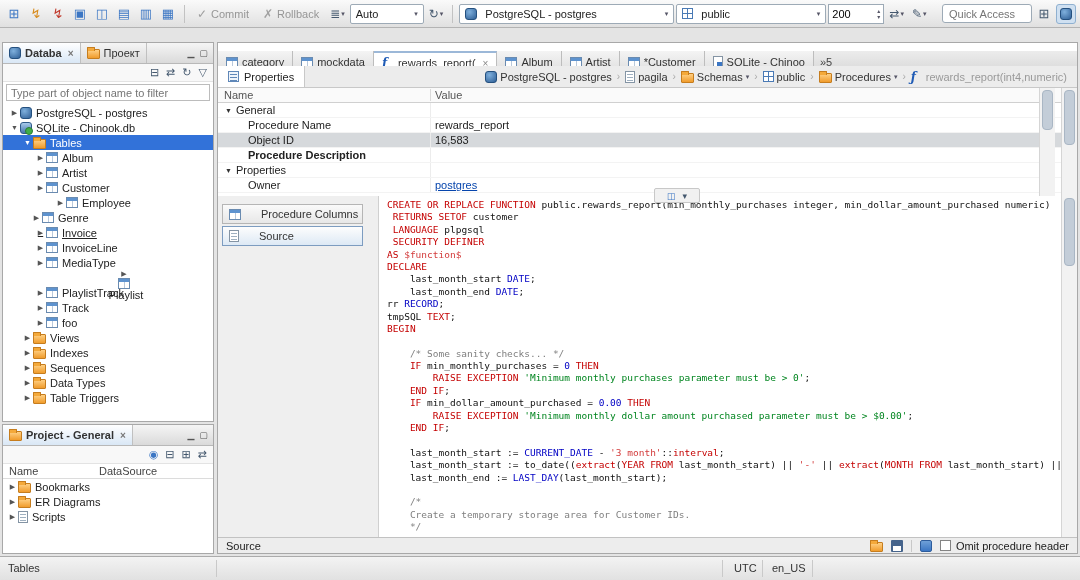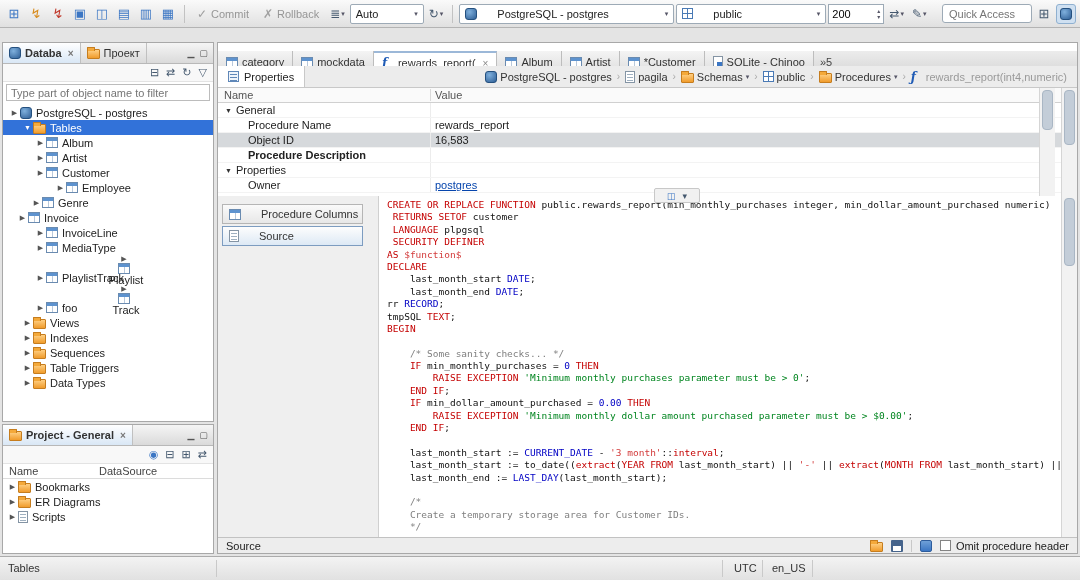--- a/index.html
+++ b/index.html
@@ -11,21 +11,21 @@
     background: linear-gradient(#fafafa, #e0e0e0); border-bottom: 1px solid #b3b3b3;
     display: flex; align-items: center; gap: 2px; padding: 0 4px; overflow: hidden; }
   .tb-ic { width: 20px; height: 20px; display: flex; align-items: center; justify-content: center;
     font-size: 13px; border-radius: 3px; flex: none; }
   .tb-sep { width: 1px; height: 18px; background: #c2c2c2; margin: 0 4px; flex: none; }
   .tb-btn { display: flex; align-items: center; gap: 4px; padding: 2px 6px; border-radius: 3px; flex: none; }
   .tb-btn.disabled { color: #969696; }
   .tb-btn .glyph { font-size: 12px; color: #a0a0a0; }
   .tb-ddicon { display: flex; align-items: center; gap: 1px; padding: 2px 3px; color: #44586e; font-size: 12px; flex: none; }
   .tb-ddicon .dd, .combo .dd { font-size: 7px; color: #556; }
-  .combo { display: flex; align-items: center; gap: 20px; background: #fff; border: 1px solid #9daab6;
+  .combo { display: flex; align-items: center; gap: 8px; background: #fff; border: 1px solid #9daab6;
     border-radius: 2px; height: 20px; padding: 0 5px; flex: none; }
   .combo .dd { margin-left: auto; }
   .combo.sm { width: 74px; } .combo.wide { width: 215px; } .combo.med { width: 150px; }
   .spinbox { display: flex; align-items: center; background: #fff; border: 1px solid #9daab6; width: 56px; height: 20px; padding: 0 3px; flex: none; }
   .spinbox input { width: 32px; border: none; outline: none; font: 11px "Liberation Sans", sans-serif; }
   .spin-arrows { margin-left: auto; display: flex; flex-direction: column; font-size: 6px; line-height: 6px; color: #556; }
   .tb-spacer { flex: 1; }
   .quick-access { width: 90px; height: 19px; border: 1px solid #9daab6; border-radius: 3px; padding: 0 6px;
     font: 11px "Liberation Sans", sans-serif; color: #777; background: #fff; flex: none; }
   .tb-ic.pressed { background: #cfe0f1; border: 1px solid #8fb0d0; }
@@ -245,20 +245,25 @@
         <span class="mini-ic">↻</span>
         <span class="mini-ic">▽</span>
       </div>
     <input class="filter-input" placeholder="Type part of object name to filter" style="">
     <div id="tree">
         <div class="trow" style="padding-left: 6px;">
           <span class="arrow">▶</span>
           <span class="ic ic-db-pg"></span>
           <span class="lbl">PostgreSQL - postgres</span>
         </div>
+        <div class="trow" style="padding-left: 6px;">
+          <span class="arrow">▼</span>
+          <span class="ic ic-db-sqlite"></span>
+          <span class="lbl">SQLite - Chinook.db</span>
+        </div>
         <div class="trow selected" style="padding-left: 19px;">
           <span class="arrow">▼</span>
           <span class="ic ic-folder"></span>
           <span class="lbl">Tables</span>
         </div>
         <div class="trow" style="padding-left: 32px;">
           <span class="arrow">▶</span>
           <span class="ic ic-table"></span>
           <span class="lbl">Album</span>
         </div>
@@ -275,21 +280,21 @@
         <div class="trow" style="padding-left: 52px;">
           <span class="arrow">▶</span>
           <span class="ic ic-table"></span>
           <span class="lbl">Employee</span>
         </div>
         <div class="trow" style="padding-left: 28px;">
           <span class="arrow">▶</span>
           <span class="ic ic-table"></span>
           <span class="lbl">Genre</span>
         </div>
-        <div class="trow" style="padding-left: 14px;">
+        <div class="trow" style="padding-left: 32px; text-decoration: underline;">
           <span class="arrow">▶</span>
           <span class="ic ic-table"></span>
           <span class="lbl">Invoice</span>
         </div>
         <div class="trow" style="padding-left: 32px;">
           <span class="arrow">▶</span>
           <span class="ic ic-table"></span>
           <span class="lbl">InvoiceLine</span>
         </div>
         <div class="trow" style="padding-left: 32px;">
@@ -300,21 +305,21 @@
         <div class="trow" style="padding-left: 32px; flex-direction: column;">
           <span class="arrow">▶</span>
           <span class="ic ic-table"></span>
           <span class="lbl">Playlist</span>
         </div>
         <div class="trow" style="padding-left: 32px;">
           <span class="arrow">▶</span>
           <span class="ic ic-table"></span>
           <span class="lbl">PlaylistTrack</span>
         </div>
-        <div class="trow" style="padding-left: 32px; flex-direction: column;">
+        <div class="trow" style="padding-left: 32px;">
           <span class="arrow">▶</span>
           <span class="ic ic-table"></span>
           <span class="lbl">Track</span>
         </div>
         <div class="trow" style="padding-left: 32px;">
           <span class="arrow">▶</span>
           <span class="ic ic-table"></span>
           <span class="lbl">foo</span>
         </div>
         <div class="trow" style="padding-left: 19px;">
@@ -328,26 +333,26 @@
           <span class="lbl">Indexes</span>
         </div>
         <div class="trow" style="padding-left: 19px;">
           <span class="arrow">▶</span>
           <span class="ic ic-folder"></span>
           <span class="lbl">Sequences</span>
         </div>
         <div class="trow" style="padding-left: 19px;">
           <span class="arrow">▶</span>
           <span class="ic ic-folder"></span>
+          <span class="lbl">Data Types</span>
+        </div>
+        <div class="trow" style="padding-left: 19px;">
+          <span class="arrow">▶</span>
+          <span class="ic ic-folder"></span>
           <span class="lbl">Table Triggers</span>
-        </div>
-        <div class="trow" style="padding-left: 19px;">
-          <span class="arrow">▶</span>
-          <span class="ic ic-folder"></span>
-          <span class="lbl">Data Types</span>
         </div>
       </div>
   </div>
 
   <div class="panel" id="project-panel">
     <div class="panel-tabs">
       <div class="ptab active">
         <span class="ic ic-folder"></span>
         <span>Project - General</span>
         <span class="close">×</span>

